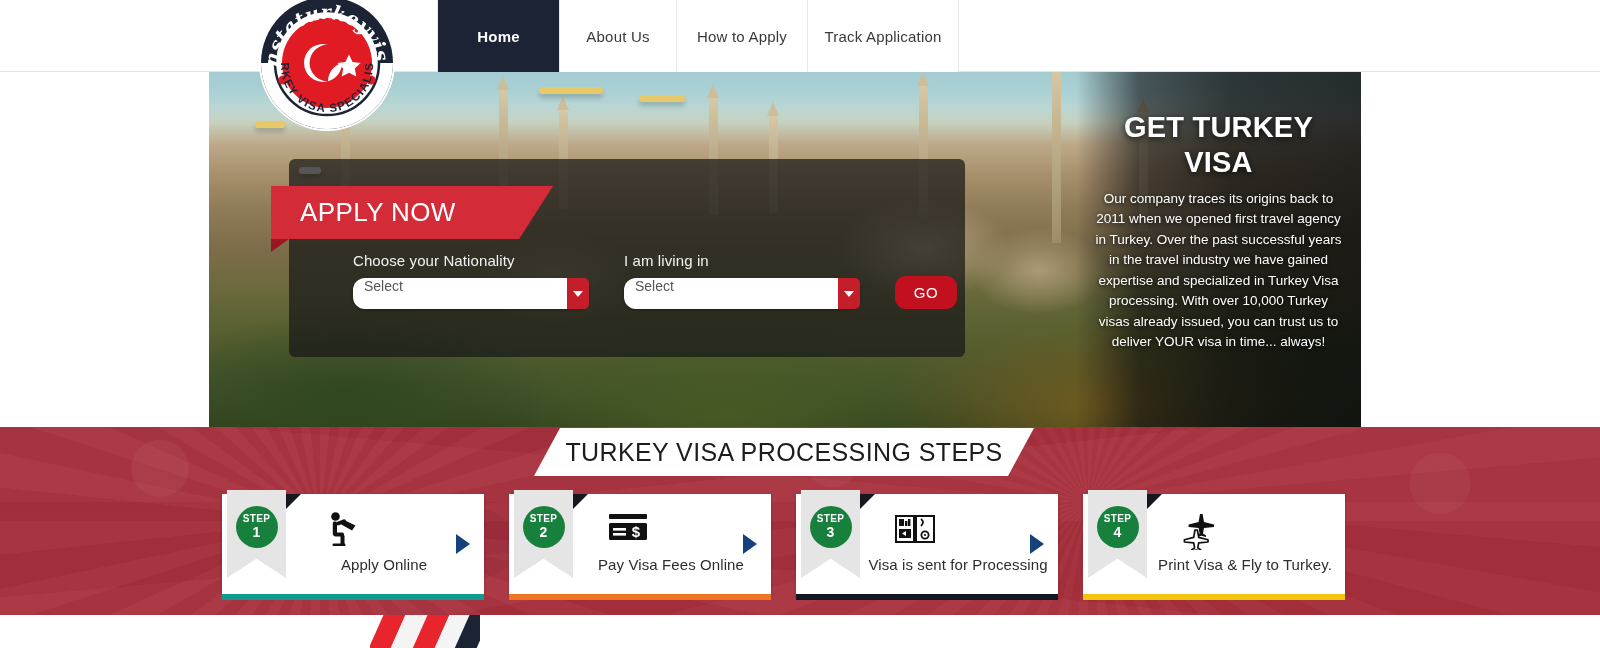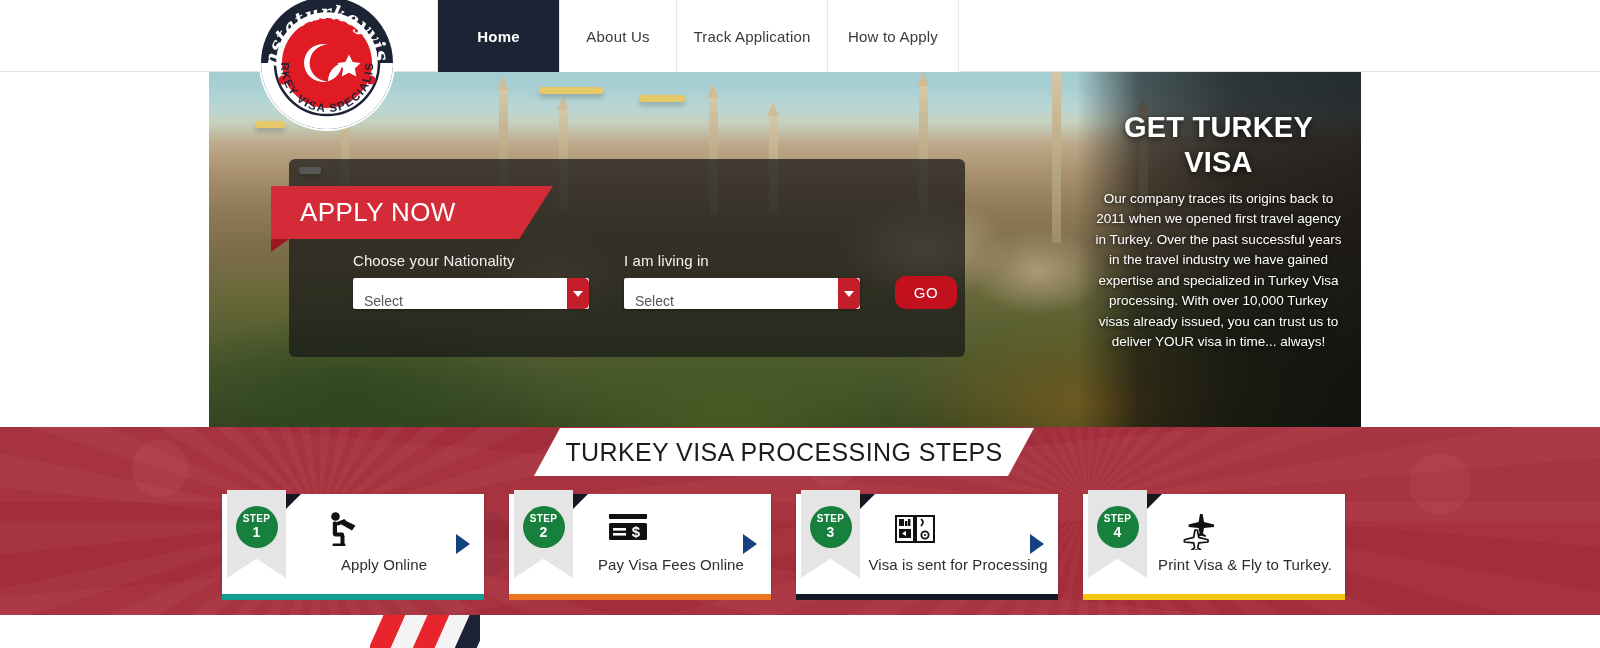--- a/index.html
+++ b/index.html
@@ -124,21 +124,21 @@
     border-left:18px solid #9a1722;
     border-bottom:13px solid transparent;
   }
   .form-row { position:absolute; left:64px; top:93px; display:flex; align-items:flex-end; gap:8px; }
   .field { margin-right:27px; }
   .field label {
     display:block; color:#f2f2f2; font-size:15px; margin-bottom:9px; letter-spacing:.1px;
   }
   .select {
     position:relative; width:236px; height:31px;
-    background:#fff; border-radius:2px; display:flex; align-items:flex-end;
+    background:#fff; border-radius:12px; display:flex; align-items:flex-start;
     box-shadow:0 1px 3px rgba(0,0,0,.35);
   }
   .select .val { padding-left:11px; font-size:14px; color:#555; }
   .select .arrow {
     position:absolute; right:0; top:0; width:22px; height:31px;
     background:#c41e2a; border-radius:0 5px 5px 0;
     display:flex; align-items:center; justify-content:center;
   }
   .select .arrow i {
     width:0;height:0;border-left:5px solid transparent;border-right:5px solid transparent;
@@ -234,25 +234,25 @@
 <div class="page">
 
   <div class="header">
     <div class="nav">
       <div class="nav-item active nav-w1">
         <span>Home</span>
       </div>
       <div class="nav-item nav-w2">
         <span>About Us</span>
       </div>
+      <div class="nav-item nav-w4">
+        <span>How to Apply</span>
+      </div>
       <div class="nav-item nav-w3">
         <span>Track Application</span>
-      </div>
-      <div class="nav-item nav-w4">
-        <span>How to Apply</span>
       </div>
     </div>
   </div>
 
   <div class="logo">
     <svg width="142" height="142" viewBox="0 0 142 142">
       <defs>
         <path id="arcTop" d="M 22,76 A 49,49 0 0 1 120,76" fill="none"></path>
         <path id="arcBot" d="M 25,74 A 46,46 0 0 0 117,74" fill="none"></path>
       </defs>

